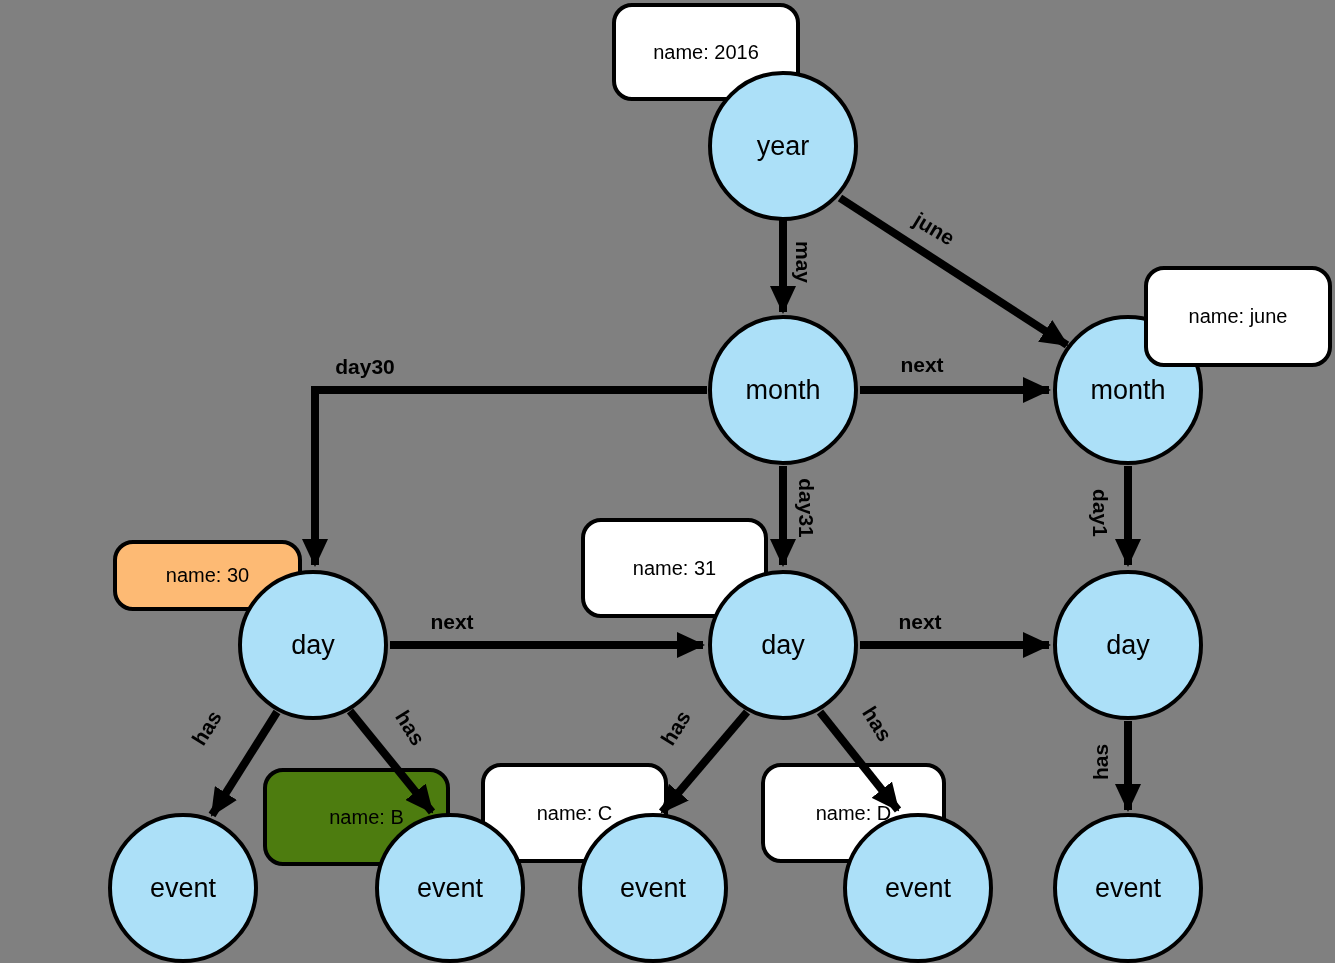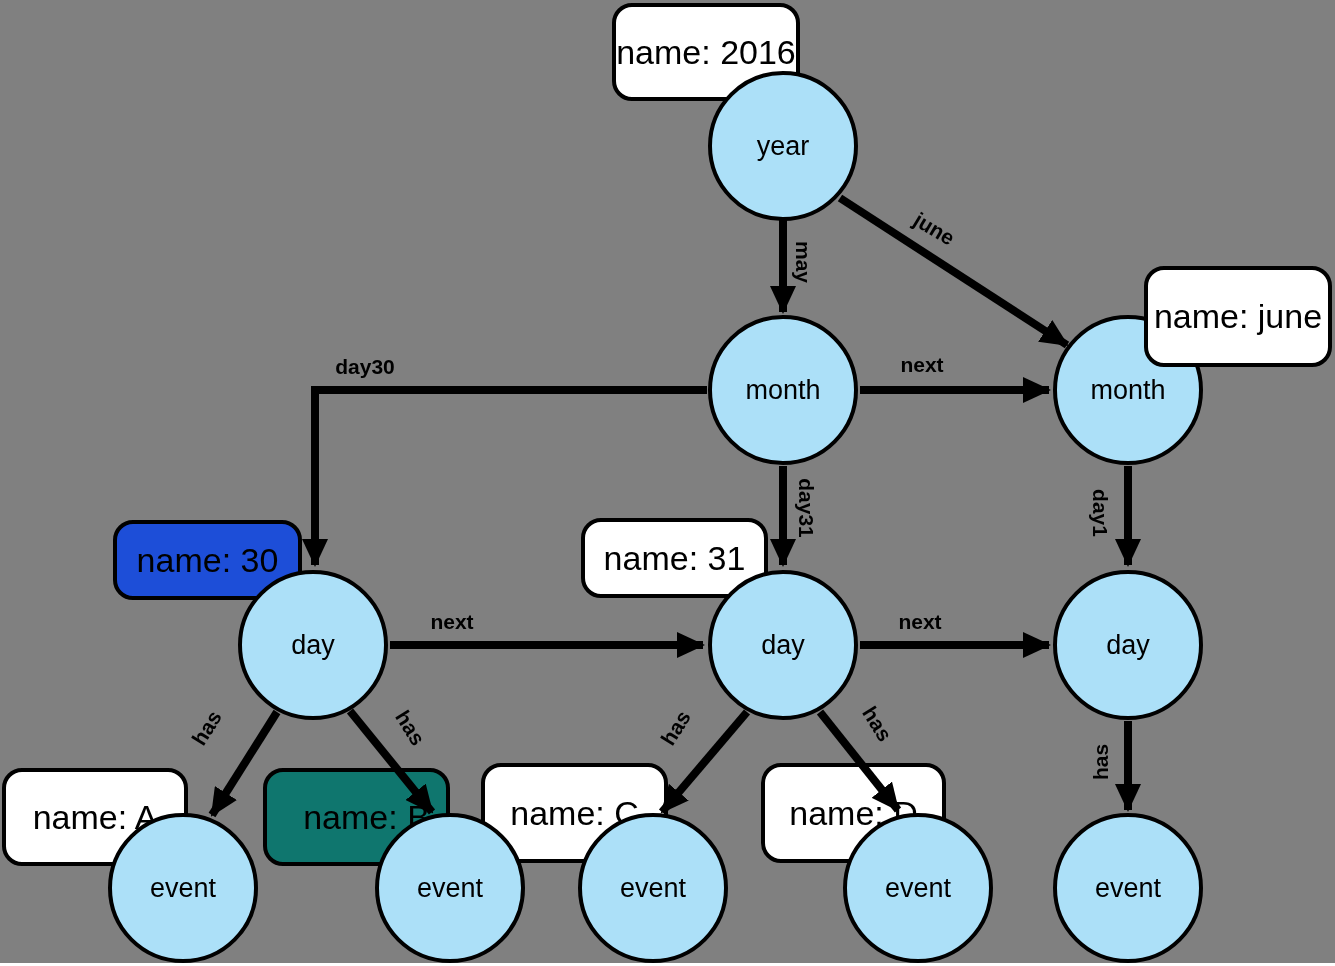--- a/index.html
+++ b/index.html
@@ -21,21 +21,21 @@
     border:4px solid #000000;
     border-radius:20px;
     box-sizing:border-box;
     display:flex;
     align-items:center;
     justify-content:center;
     z-index:1;
   }
   .prop-box.above{ z-index:5;border-radius:20px; }
   .prop-box .lbl{
-    font-size:34px;
+    font-size:20px;
     color:#000;
     white-space:nowrap;
   }
   
   #edge-layer{
     position:absolute;
     left:0; top:0;
     z-index:2;
     pointer-events:none;
   }
@@ -102,30 +102,27 @@
         <polyline points="1128,721 1128,810" fill="none" stroke="#000000" stroke-width="8" marker-end="url(#arrow)"></polyline>
       </g>
   </svg>
   <div class="bottom-strip"></div>
 <div class="prop-box" style="left: 612px; top: 3px; width: 188px; height: 98px; background: rgb(255, 255, 255);">
       <span class="lbl">name: 2016</span>
     </div>
     <div class="prop-box above" style="left: 1144px; top: 266px; width: 188px; height: 101px; background: rgb(255, 255, 255);">
       <span class="lbl">name: june</span>
     </div>
-    <div class="prop-box" style="left: 113px; top: 520px; width: 189px; height: 80px; background: #1d4ed8;">
+    <div class="prop-box" style="left: 113px; top: 540px; width: 189px; height: 71px; background: #fdba74;">
       <span class="lbl">name: 30</span>
     </div>
-    <div class="prop-box" style="left: 581px; top: 518px; width: 187px; height: 80px; background: rgb(255, 255, 255);">
+    <div class="prop-box" style="left: 581px; top: 518px; width: 187px; height: 100px; background: rgb(255, 255, 255);">
       <span class="lbl">name: 31</span>
     </div>
-    <div class="prop-box" style="left: 2px; top: 768px; width: 186px; height: 98px; background: rgb(255, 255, 255);">
-      <span class="lbl">name: A</span>
-    </div>
-    <div class="prop-box" style="left: 263px; top: 768px; width: 187px; height: 98px; background: #0f766e; padding-left: 20px;">
+    <div class="prop-box" style="left: 263px; top: 768px; width: 187px; height: 98px; background: #4d7c0f; padding-left: 20px;">
       <span class="lbl">name: B</span>
     </div>
     <div class="prop-box" style="left: 481px; top: 763px; width: 187px; height: 100px; background: rgb(255, 255, 255);">
       <span class="lbl">name: C</span>
     </div>
     <div class="prop-box" style="left: 737px; top: 763px; width: 185px; height: 100px; background: rgb(255, 255, 255); margin-left: 24px;">
       <span class="lbl">name: D</span>
     </div>
     <div class="edge-label" style="left: 803px; top: 262px; transform: translate(-50%, -50%) rotate(90deg);">may</div>
     <div class="edge-label" style="left: 934px; top: 229px; transform: translate(-50%, -50%) rotate(31deg);">june</div>

